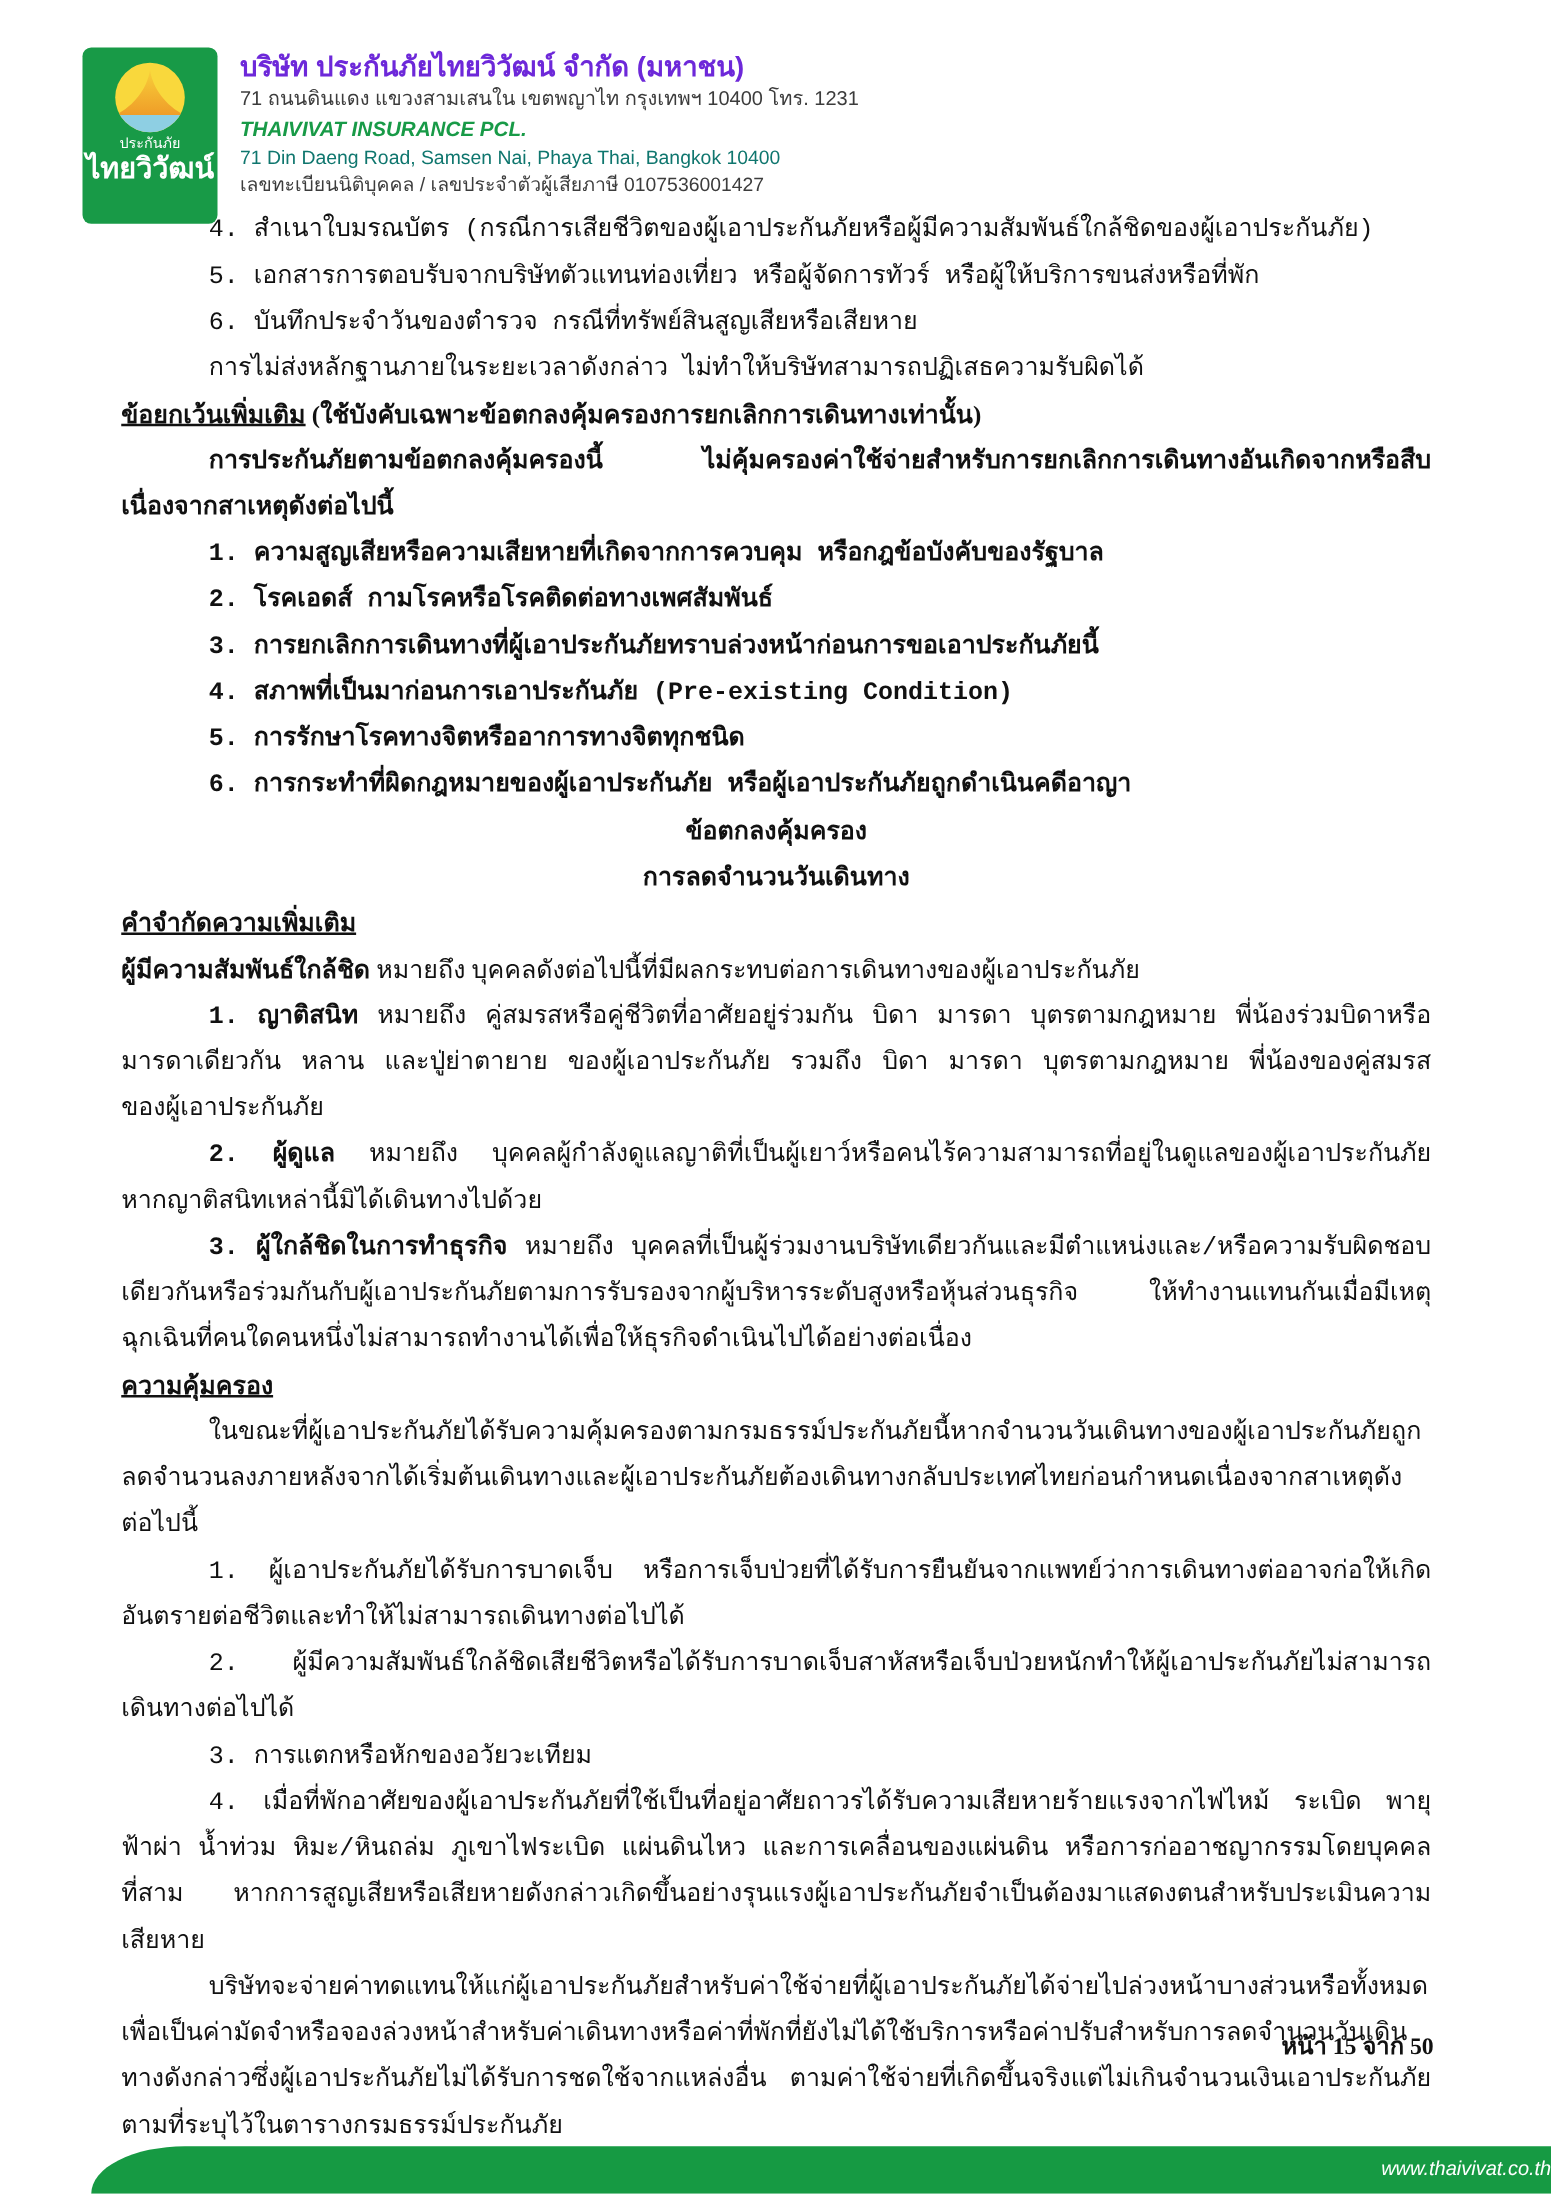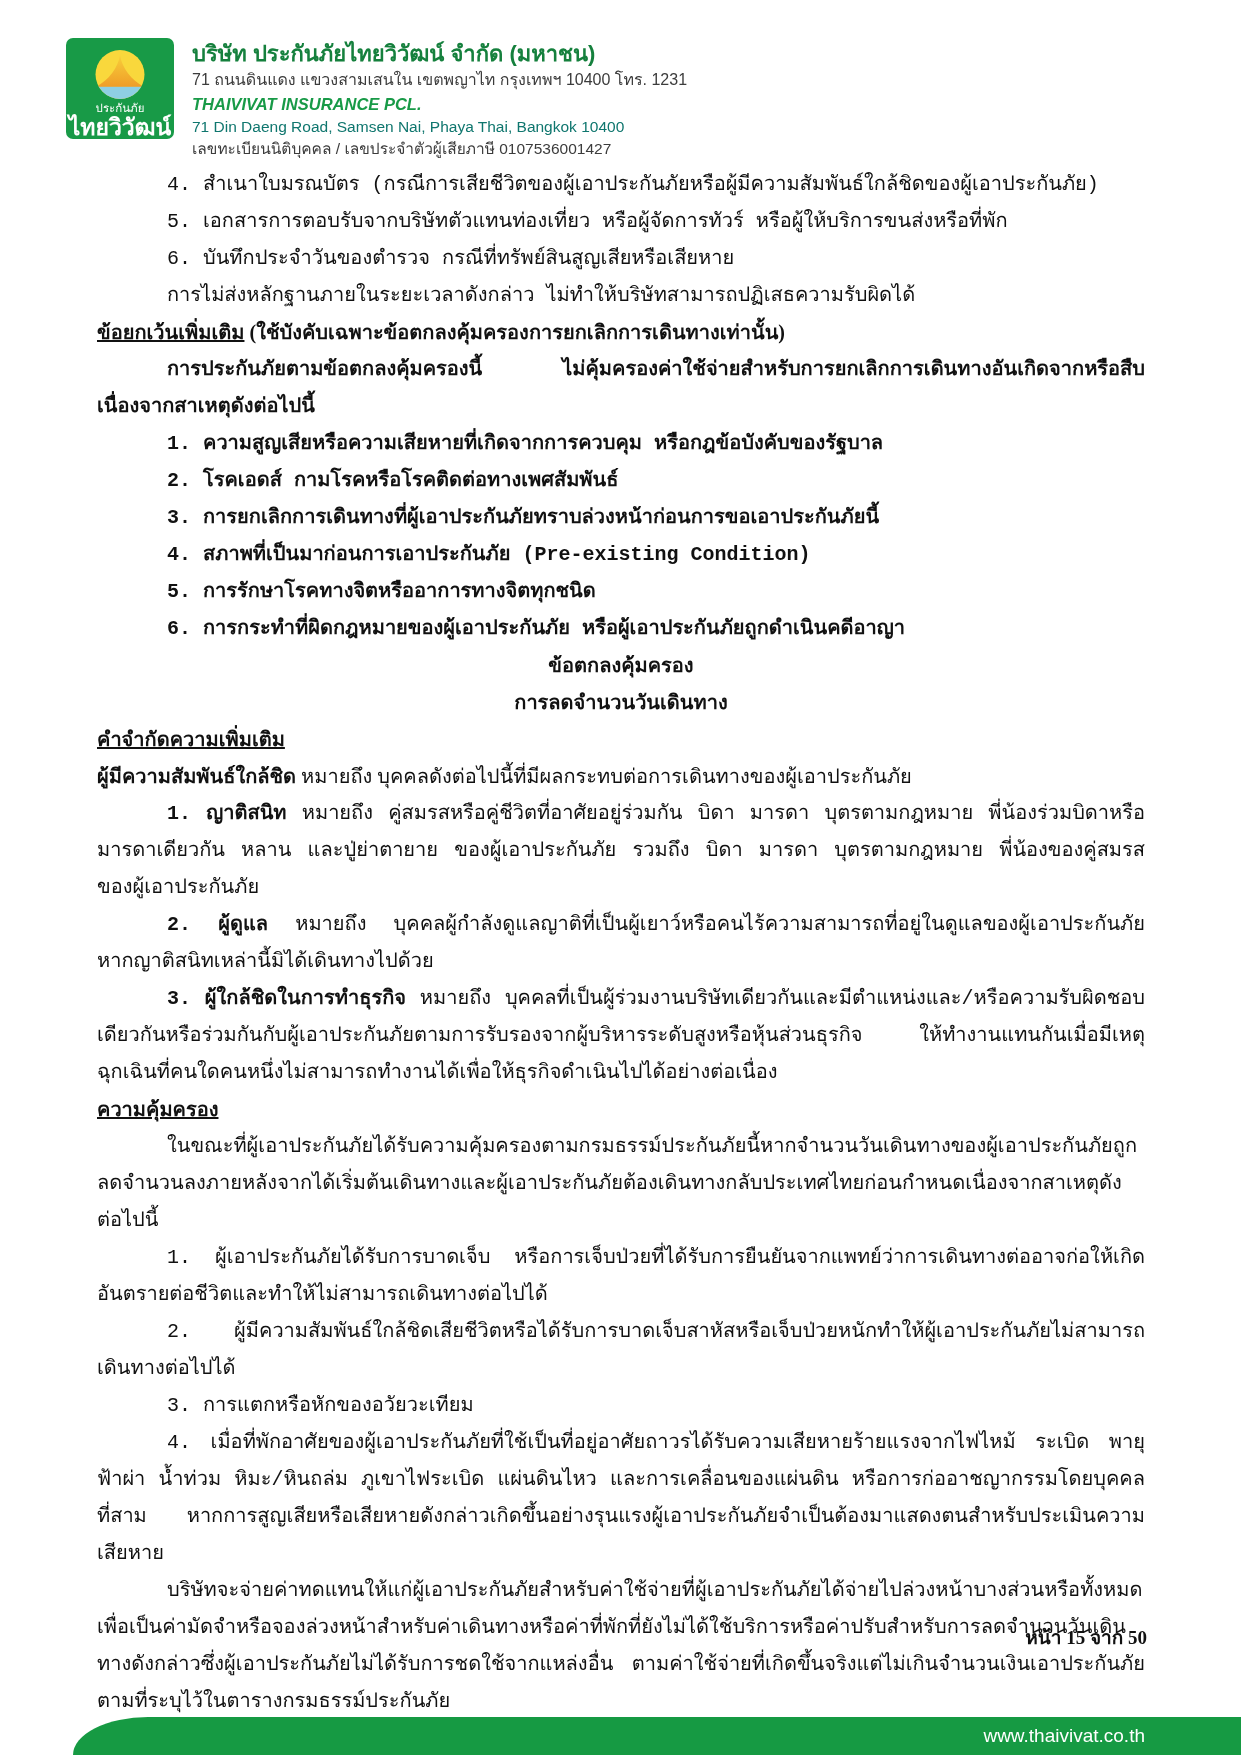--- a/index.html
+++ b/index.html
@@ -11,31 +11,31 @@
     color:#111;
     overflow:hidden;
   }
   
   .header{
     position:absolute;top:38px;left:66px;
     display:flex;gap:18px;
     font-family:"Liberation Sans","DejaVu Sans",sans-serif;
   }
   .logo{
-    width:108px;height:101px;
+    width:108px;height:141px;
     background:#189a47;
     border-radius:7px;
     display:flex;flex-direction:column;align-items:center;
     flex-shrink:0;
   }
   .logo svg{margin-top:11px;}
   .logo-text-top{color:#fff;font-size:11.5px;line-height:13px;margin-top:2px;}
   .logo-text-bottom{color:#fff;font-size:23px;font-weight:bold;line-height:24px;}
   .company-block{padding-top:2px;}
-  .company-th{color:#15803d;font-size:22px;font-weight:bold;line-height:28px;}
+  .company-th{color:#6d28d9;font-size:22px;font-weight:bold;line-height:28px;}
   .addr-th{color:#3c3c3c;font-size:16px;line-height:24px;}
   .company-en{color:#189a47;font-size:16.5px;font-weight:bold;line-height:24px;font-style:italic;}
   .addr-en{color:#0f766e;font-size:15.5px;line-height:22px;}
   .reg{color:#3c3c3c;font-size:15.5px;line-height:22px;}
   
   .doc{
     position:absolute;top:166px;left:97px;width:1048px;
     font-size:20px;line-height:37px;
   }
   .doc p{margin:0;text-align:justify;}
@@ -50,22 +50,22 @@
     font-size:19px;line-height:24px;font-weight:bold;
   }
   .footer-bar{
     position:absolute;left:73px;right:0;bottom:0;height:38px;
     background:#169a43;
     border-top-left-radius:75px 38px;
   }
   .website{
     color:#ffffff;
     font-family:"Liberation Sans","DejaVu Sans",sans-serif;
-    font-size:19px;line-height:38px;
-    text-align:right;padding-right:96px;
+    font-size:16px;line-height:38px;
+    text-align:right;font-style:italic;
   }
 </style>
 </head>
 <body>
 
 <div class="header">
   <div class="logo">
     <svg width="58" height="58" viewBox="0 0 100 100">
       <defs>
         <clipPath id="logoClip">

